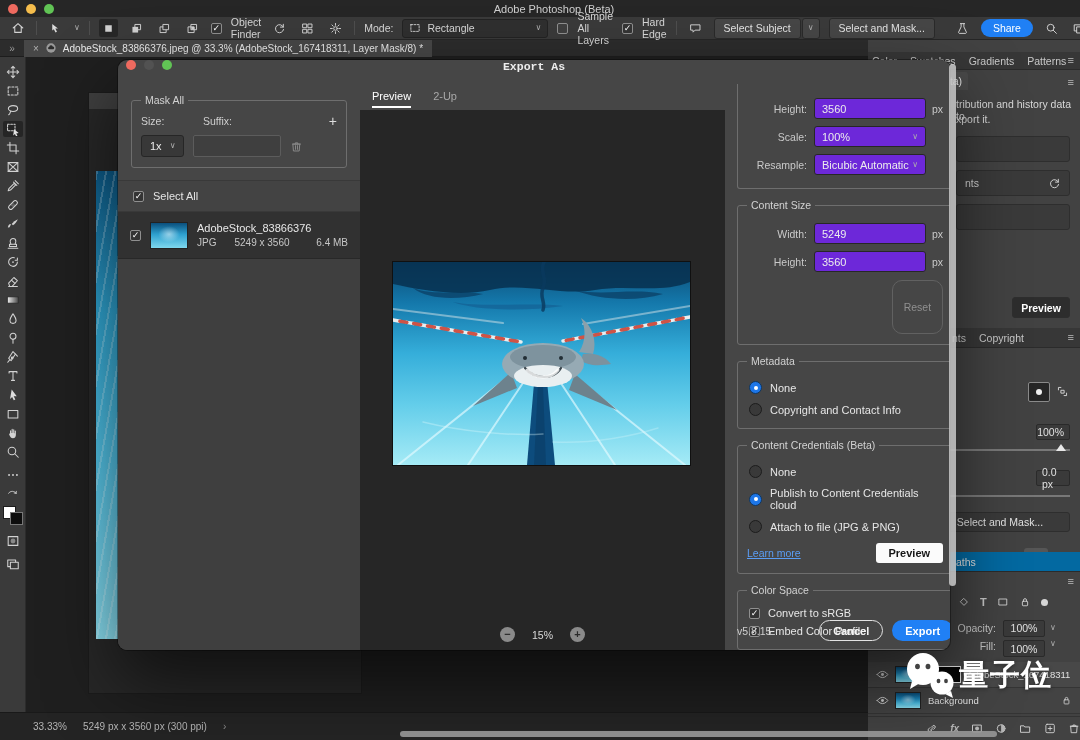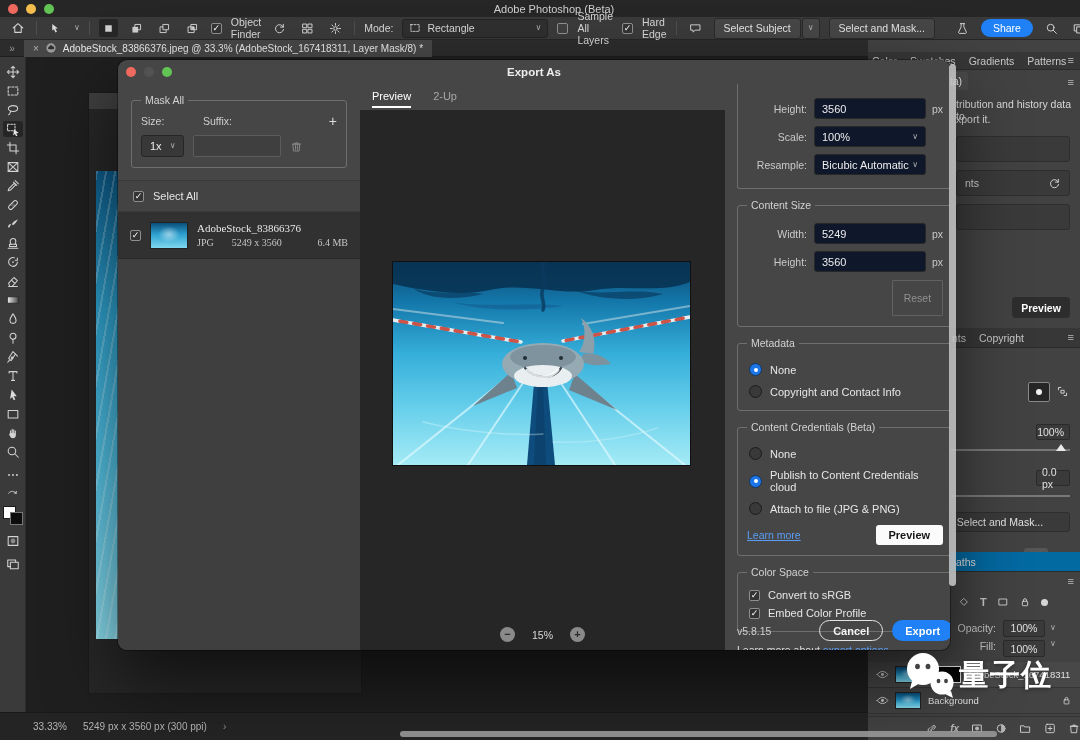--- a/index.html
+++ b/index.html
@@ -75,68 +75,68 @@
   .hscroll{position:absolute;left:400px;top:731px;width:597px;height:6px;border-radius:3px;
            background:#979797;opacity:.9;z-index:12;}
   
   .statusbar{position:absolute;left:0;top:712px;width:868px;height:28px;background:#242424;
              border-top:1px solid #191919;display:flex;align-items:center;gap:16px;
              padding-left:33px;box-sizing:border-box;font-size:10px;color:#b5b5b5;z-index:6;}
   
   .dialog{position:absolute;left:118px;top:60px;width:832px;height:590px;background:#464646;
           border-radius:9px;box-shadow:0 30px 70px rgba(0,0,0,.6),0 0 0 1px rgba(0,0,0,.35);
           z-index:10;display:flex;flex-direction:column;overflow:hidden;}
-  .dlg-head{height:24px;display:flex;align-items:center;position:relative;flex:none;}
+  .dlg-head{height:24px;display:flex;position:relative;flex:none;font-family:Liberation Mono, monospace;}
   .dlg-title{position:absolute;left:0;right:0;text-align:center;font-size:11.5px;font-weight:bold;color:#ededed;}
   .dlg-body{flex:1;display:flex;min-height:0;}
   .dlg-left{width:242px;flex:none;display:flex;flex-direction:column;}
   .fs{border:1px solid #6e6e6e;border-radius:3px;padding:5px 9px 10px;margin:0;}
   .fs legend{font-size:10.5px;color:#d2d2d2;padding:0 4px;}
   .scale-head{display:flex;align-items:center;margin:2px 0 6px;}
   .scale-ctrls{display:flex;align-items:center;gap:9px;}
   .sel-box{height:22px;background:#383838;border:1px solid #262626;border-radius:3px;display:flex;
            align-items:center;gap:8px;padding:0 8px;color:#ececec;font-size:11px;box-sizing:border-box;}
   .suffix-input{width:88px;height:22px;background:#3f3f3f;border:1px solid #5c5c5c;border-radius:2px;
            color:#ececec;font-size:11px;padding:0 6px;box-sizing:border-box;outline:none;font-family:inherit;}
   .selall-row{margin-top:12px;border-top:1px solid #393939;border-bottom:1px solid #393939;height:30px;
            display:flex;align-items:center;gap:9px;padding-left:15px;flex:none;background:#434343;}
   .filelist{flex:1;background:#3f3f3f;}
   .fitem{height:46px;background:#313131;border-bottom:1px solid #282828;display:flex;align-items:center;
          gap:9px;padding:0 12px;}
   .fthumb{width:38px;height:27px;flex:none;background:
           radial-gradient(ellipse at 50% 45%,rgba(255,255,255,.5),rgba(255,255,255,0) 42%),
           linear-gradient(180deg,#0b4f7c 0%,#2da0cf 45%,#7fd8ee 100%);border:1px solid #222;box-sizing:border-box;}
-  .finfo{flex:1;min-width:0;font-family:Liberation Serif, serif;}
+  .finfo{flex:1;min-width:0;}
   .fname{font-size:11px;color:#e8e8e8;margin-bottom:3px;}
   .fmeta{display:flex;font-size:10px;color:#c6c6c6;}
   .dlg-center{width:365px;flex:none;display:flex;flex-direction:column;}
   .ctabs{height:26px;display:flex;gap:22px;padding-left:12px;flex:none;}
   .ctab{display:flex;align-items:flex-start;padding-top:6px;font-size:11px;color:#a8a8a8;
         border-bottom:2px solid transparent;height:24px;box-sizing:border-box;}
   .ctab.active{color:#fff;border-bottom-color:#fff;}
   .pv{flex:1;background:#262626;position:relative;}
   .shot{position:absolute;left:33px;top:152px;width:297px;height:203px;outline:1px solid #101010;}
   .zoomrow{position:absolute;left:0;right:0;bottom:8px;display:flex;align-items:center;justify-content:center;gap:17px;}
   .zbtn{width:15px;height:15px;border-radius:50%;background:#8a8a8a;color:#2b2b2b;display:flex;
         align-items:center;justify-content:center;font-size:11px;font-weight:bold;line-height:1;}
   .zval{font-size:10.5px;color:#dadada;}
   .dlg-right{flex:1;position:relative;padding:0 12px;box-sizing:border-box;}
   .fs.no-top{border-top:none;border-radius:0 0 3px 3px;padding-top:7px;}
   .frow{display:flex;align-items:center;margin:7px 0;}
   .flabel{width:60px;text-align:right;color:#c9c9c9;font-size:10.5px;margin-right:7px;flex:none;}
-  .ibox{width:112px;height:21px;background:#0f172a;border:1px solid #272727;border-radius:3px;display:flex;
+  .ibox{width:112px;height:21px;background:#6d28d9;border:1px solid #272727;border-radius:3px;display:flex;
         align-items:center;padding:0 7px;box-sizing:border-box;font-size:11px;color:#ececec;flex:none;}
   .ibox input{background:transparent;border:none;outline:none;color:#ececec;font-size:11px;width:100%;
         font-family:inherit;padding:0;}
   .ibox .chev{margin-left:auto;}
   .unit{margin-left:6px;color:#c9c9c9;}
   .mt10{margin-top:10px;}
   .resetrow{display:flex;justify-content:flex-end;margin-top:8px;}
-  .resetbtn{height:18px;border:1px solid #616161;border-radius:1px;color:#909090;font-size:10.5px;
-        display:flex;align-items:center;padding:8px 11px;background:transparent;}
+  .resetbtn{height:18px;border:1px solid #616161;border-radius:10px;color:#909090;font-size:10.5px;
+        display:flex;align-items:center;padding:17px 11px;background:transparent;}
   .ropt{display:flex;align-items:center;margin:9px 2px;}
   .radio{width:13px;height:13px;border-radius:50%;background:#393939;border:1px solid #1c1c1c;
         box-sizing:border-box;flex:none;position:relative;}
   .radio.sel{background:#1d76e8;border-color:#10365f;}
   .radio.sel::after{content:"";position:absolute;left:3.5px;top:3.5px;width:4px;height:4px;
         background:#fff;border-radius:50%;}
   .rlabel{margin-left:8px;font-size:11px;color:#e6e6e6;}
   .ccfoot{display:flex;align-items:center;margin-top:10px;}
   .lnk{color:#5a9df5;}
   .wbtn{height:20px;background:#fbfbfb;border-radius:3px;color:#161616;font-weight:bold;font-size:11px;

